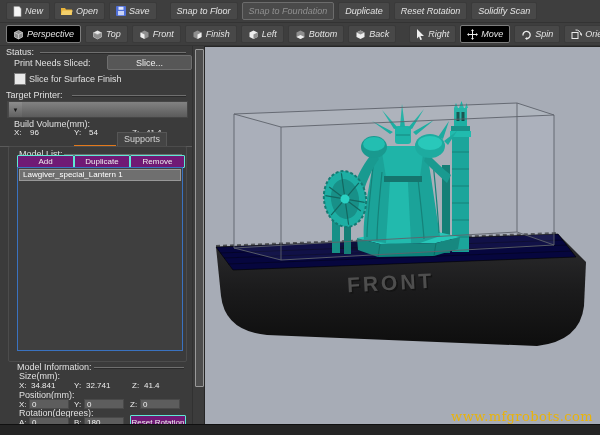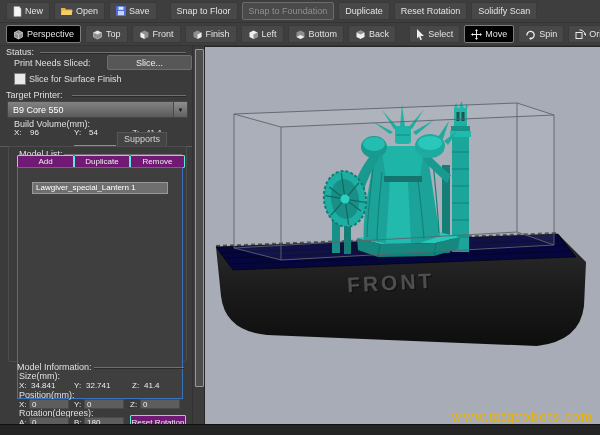--- a/index.html
+++ b/index.html
@@ -5,21 +5,21 @@
   html,body{margin:0;padding:0;background:#2e2e2e;}
   #app{position:relative;width:600px;height:435px;background:#3a3a3a;overflow:hidden;
        font-family:"Liberation Sans",sans-serif;color:#e3e3e3;}
   
   .tb{position:absolute;left:0;width:600px;height:23px;background:#3e3e3e;
       border-bottom:1px solid #333;display:flex;align-items:center;gap:4px;
       padding-left:6px;box-sizing:border-box;}
   .tb1{top:0;} .tb2{top:23;top:23px;}
   .btn{display:inline-flex;align-items:center;gap:3px;height:16px;padding:0 6px;
        background:#484848;border:1px solid #3a3a3a;border-radius:2px;color:#e3e3e3;
-       font-size:9px;white-space:nowrap;cursor:default;}
+       font-size:9px;white-space:nowrap;cursor:default;font-style:italic;}
   .btn.sel{background:#000000;border-color:#7d7d7d;}
   .btn.disabled{background:#4a4a4a;border:1px solid #6c6c6c;color:#909090;}
   .grp{margin-left:9px;}
   .icon{display:inline-flex;align-items:center;}
   
   #panel{position:absolute;left:0;top:46px;width:192px;height:378px;background:#3b3b3b;}
   .lbl{position:absolute;font-size:9px;color:#e0e0e0;white-space:nowrap;}
   .val{position:absolute;font-size:8px;color:#ececec;white-space:nowrap;}
   .hline{position:absolute;height:1px;background:#6f6f6f;border-bottom:1px solid #2b2b2b;}
   .pbtn{position:absolute;background:#575757;border:1px solid #6e6e6e;border-radius:2px;
@@ -34,22 +34,22 @@
   .dd .arr{width:13px;height:100%;border-left:1px solid #4a4a4a;
       background:linear-gradient(#8d8d8d,#616161);display:flex;align-items:center;
       justify-content:center;font-size:6px;color:#161616;}
   .tab{position:absolute;height:12px;font-size:9px;color:#d5d5d5;background:#444;
        border:1px solid #565656;border-bottom:none;padding:1px 6px;top:86px;}
   .tab.sel{background:#737373;color:#fff;margin-top:24px;}
   .tabbar-line{position:absolute;left:0;top:100px;width:192px;height:1px;background:#5a5a5a;}
   .orange-underline{position:absolute;left:74px;top:99px;width:42px;height:2px;background:#e2791c;}
   .groupbox{position:absolute;left:8px;top:100px;width:177px;height:214px;
        border:1px solid #4c4c4c;border-radius:2px;}
-  .list{position:absolute;left:17px;top:121px;width:166px;height:232px;background:#3f3f3f;
-       border:1px solid #3a72c0;box-sizing:border-box;padding:14px;}
+  .list{position:absolute;left:17px;top:121px;width:166px;height:184px;background:#3f3f3f;
+       border:1px solid #3a72c0;box-sizing:border-box;padding:1px;}
   .list-item{height:10px;background:#6f6f6f;border:1px solid #989898;color:#fff;
        font-size:8px;padding:0 3px;line-height:10px;}
   .fld{position:absolute;background:#5d5d5d;border:1px solid #494949;color:#f2f2f2;
        font-size:8px;height:10px;box-sizing:border-box;padding:0 2px;width:40px;
        font-family:"Liberation Sans",sans-serif;}
   
   #scrollbar{position:absolute;left:192px;top:46px;width:12px;height:378px;background:#3c3c3c;
        border-left:1px solid #313131;box-sizing:border-box;}
   #scroll-thumb{position:absolute;left:2px;top:3px;width:7px;height:336px;background:#4e4e4e;
        border:1px solid #999;border-radius:1px;}
@@ -175,21 +175,21 @@
           </svg>
       </span>
       <span>Back</span>
     </div>
     <div class="btn grp">
       <span class="icon">
         <svg width="9" height="11" viewBox="0 0 9 11">
             <path d="M1,0 L8,7 L4.5,7 L6,10.5 L4.3,11 L3,7.6 L1,9.5 Z" fill="#eee"></path>
           </svg>
       </span>
-      <span>Select</span>
+      <span>Right</span>
     </div>
     <div class="btn sel">
       <span class="icon">
         <svg width="11" height="11" viewBox="0 0 11 11">
             <path d="M5.5,0 L7,2 L6,2 L6,5 L9,5 L9,4 L11,5.5 L9,7 L9,6 L6,6 L6,9 L7,9 L5.5,11 L4,9 L5,9 L5,6 L2,6 L2,7 L0,5.5 L2,4 L2,5 L5,5 L5,2 L4,2 Z" fill="#ececec"></path>
           </svg>
       </span>
       <span>Move</span>
     </div>
     <div class="btn">
@@ -223,21 +223,20 @@
         <span>Slice...</span>
       </div>
 
     <div class="checkbox" style="left:14px;top:27px"></div>
     <div class="lbl" style="left:29px;top:28px">Slice for Surface Finish</div>
 
     <div class="lbl" style="left:6px;top:44px">Target Printer:</div>
     <div class="hline" style="left:72px;top:49px;width:114px"></div>
 
     <div class="dd">
-      <span class="txt">B9 Core 550</span>
       <span class="arr">▼</span>
     </div>
 
     <div class="lbl" style="left:14px;top:73px">Build Volume(mm):</div>
     <div class="val" style="left:14px;top:82px">X:</div>
     <div class="val" style="left:30px;top:82px">96</div>
     <div class="val" style="left:74px;top:82px">Y:</div>
     <div class="val" style="left:89px;top:82px">54</div>
     <div class="val" style="left:132px;top:82px">Z:</div>
     <div class="val" style="left:146px;top:82px">41.4</div>

